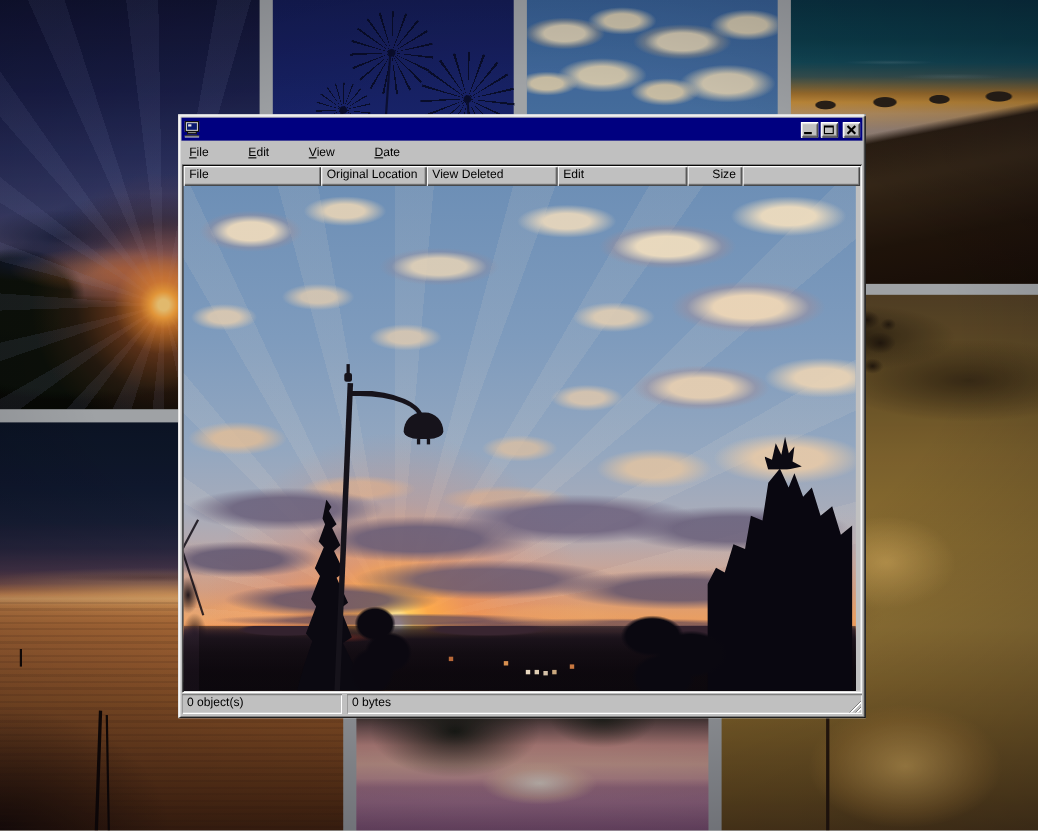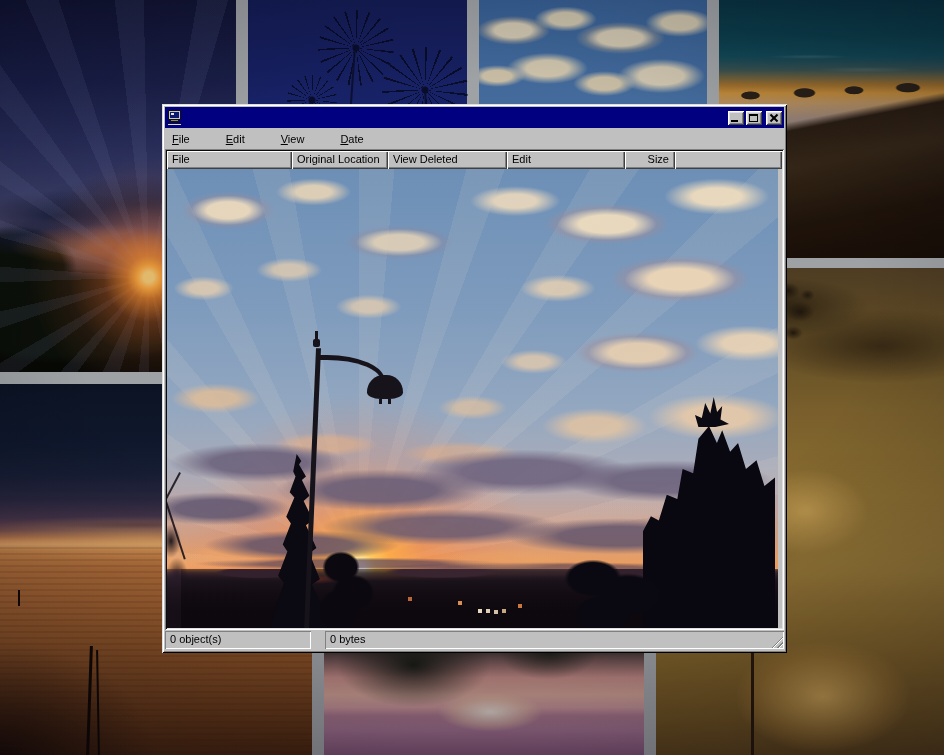--- a/index.html
+++ b/index.html
@@ -230,21 +230,21 @@
       radial-gradient(ellipse 60px 8px at 15% 6%, #33222e 60%, rgba(0,0,0,0) 72%),
       radial-gradient(ellipse 80px 9px at 45% 5%, #382530 55%, rgba(0,0,0,0) 72%),
       radial-gradient(ellipse 70px 8px at 78% 6%, #33222e 60%, rgba(0,0,0,0) 72%),
       radial-gradient(ellipse 40px 6px at 24% 18%, rgba(180,60,40,.4), rgba(0,0,0,0) 72%),
       linear-gradient(90deg, rgba(40,28,40,.45) 0 14px, rgba(18,12,18,.55) 14px 26px),
       linear-gradient(180deg, rgba(58,40,58,0) 0, rgba(58,40,58,.6) 4px, #241a24 12px, #140d14 24px, #070409 42px, #050307 100%); }
   .lights { position:absolute; left:311px; top:440px; width:4px; height:4px; background:#e8d8c0;
     box-shadow:8px 0 0 #dfcdb4, 16px 1px 0 #d4c0a8, 24px 0 0 #caa87e, -20px -8px 0 #d89050, 40px -5px 0 #c87840, -70px -12px 0 #b86838; }
 
   
-  .statusbar { height:20px; margin-top:0; display:flex; gap:14px; padding:1px 0; }
+  .statusbar { height:20px; margin-top:0; display:flex; gap:4px; padding:1px 0; }
   .spanel { background:#c0c0c0; font-size:11px; color:#000; padding:2px 0 0 5px; height:18px;
     box-shadow: inset 1px 1px 0 #808080, inset -1px -1px 0 #fff; }
   .sp1 { width:146px; } .sp2 { flex:1; position:relative; }
   .grip { position:absolute; right:1px; bottom:1px; width:13px; height:13px;
     background:repeating-linear-gradient(135deg, rgba(0,0,0,0) 0 2px, #808080 2px 3px, #fff 3px 4px);
     clip-path:polygon(100% 0, 100% 100%, 0 100%); }
 </style>
 </head>
 <body>
 

